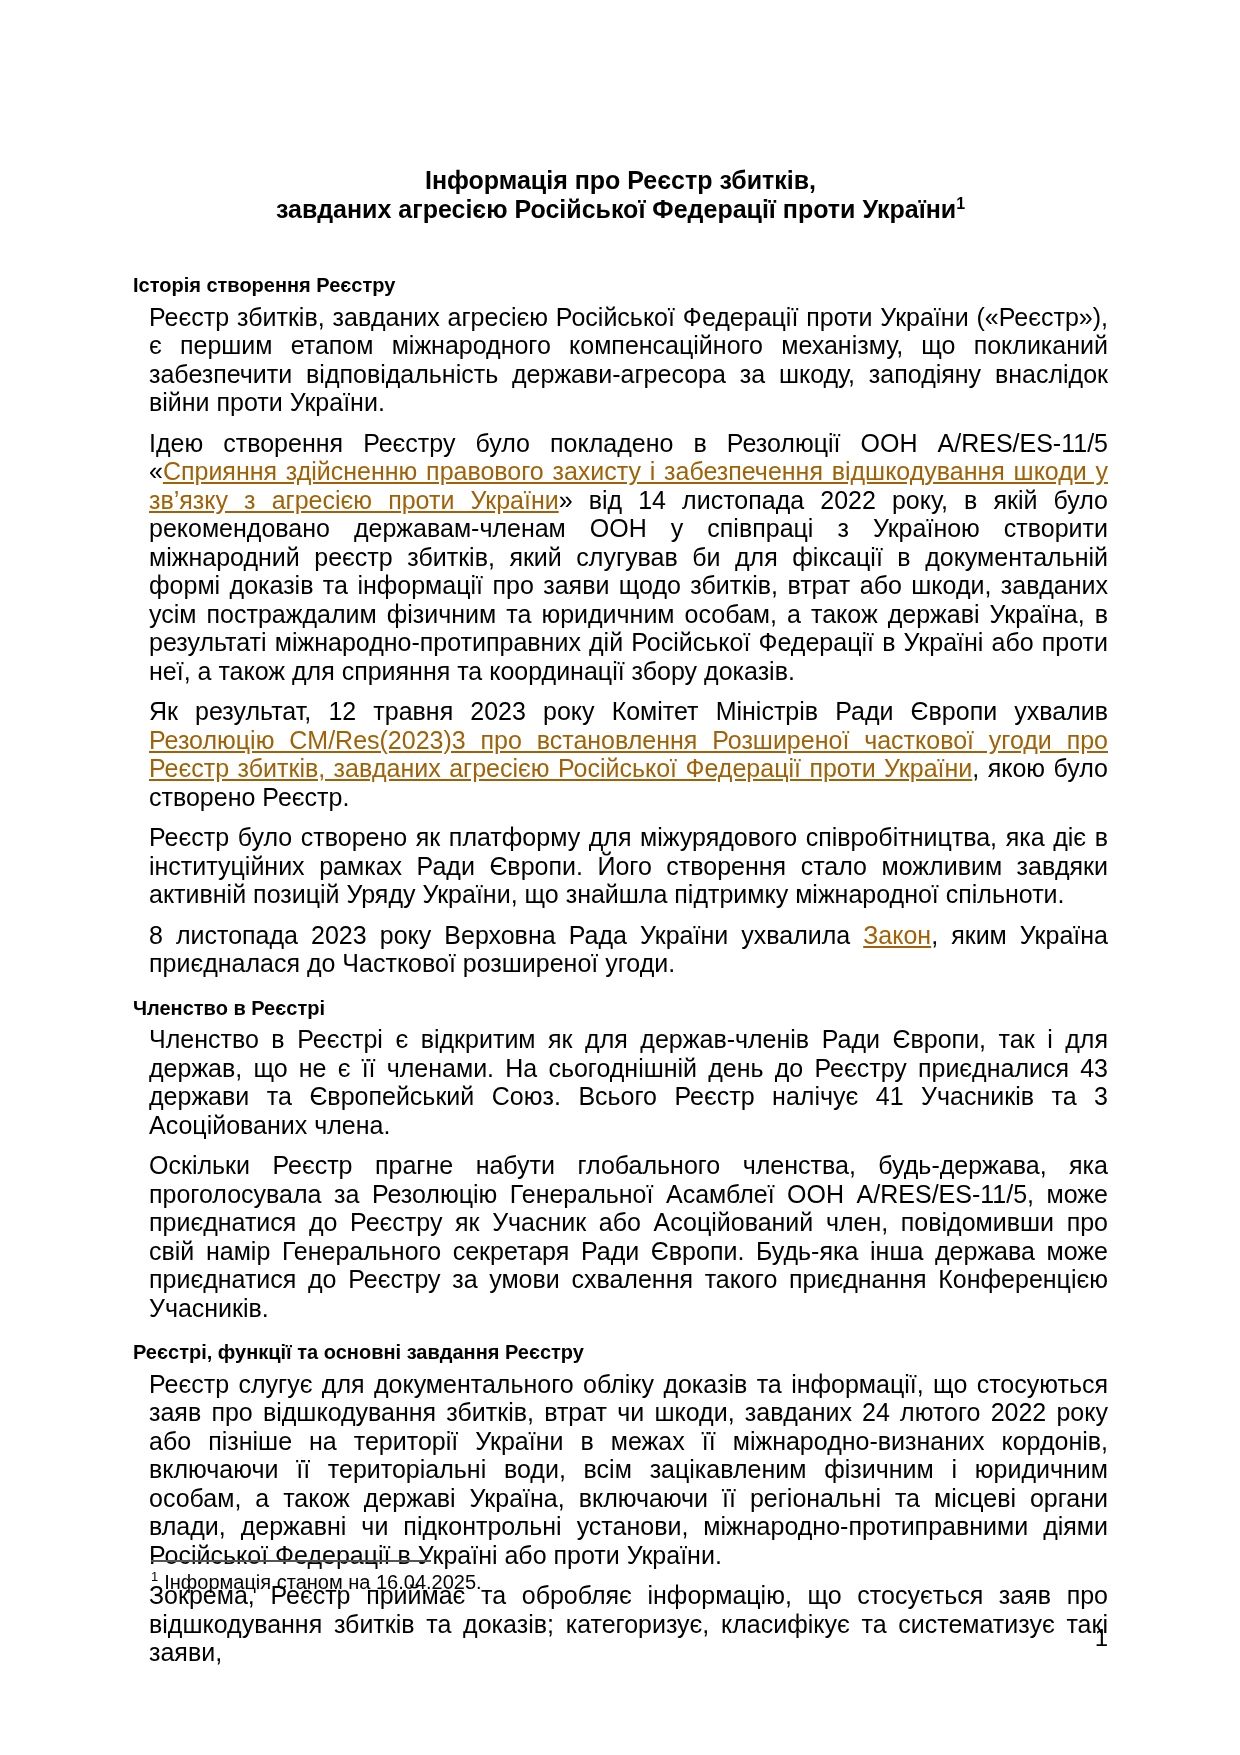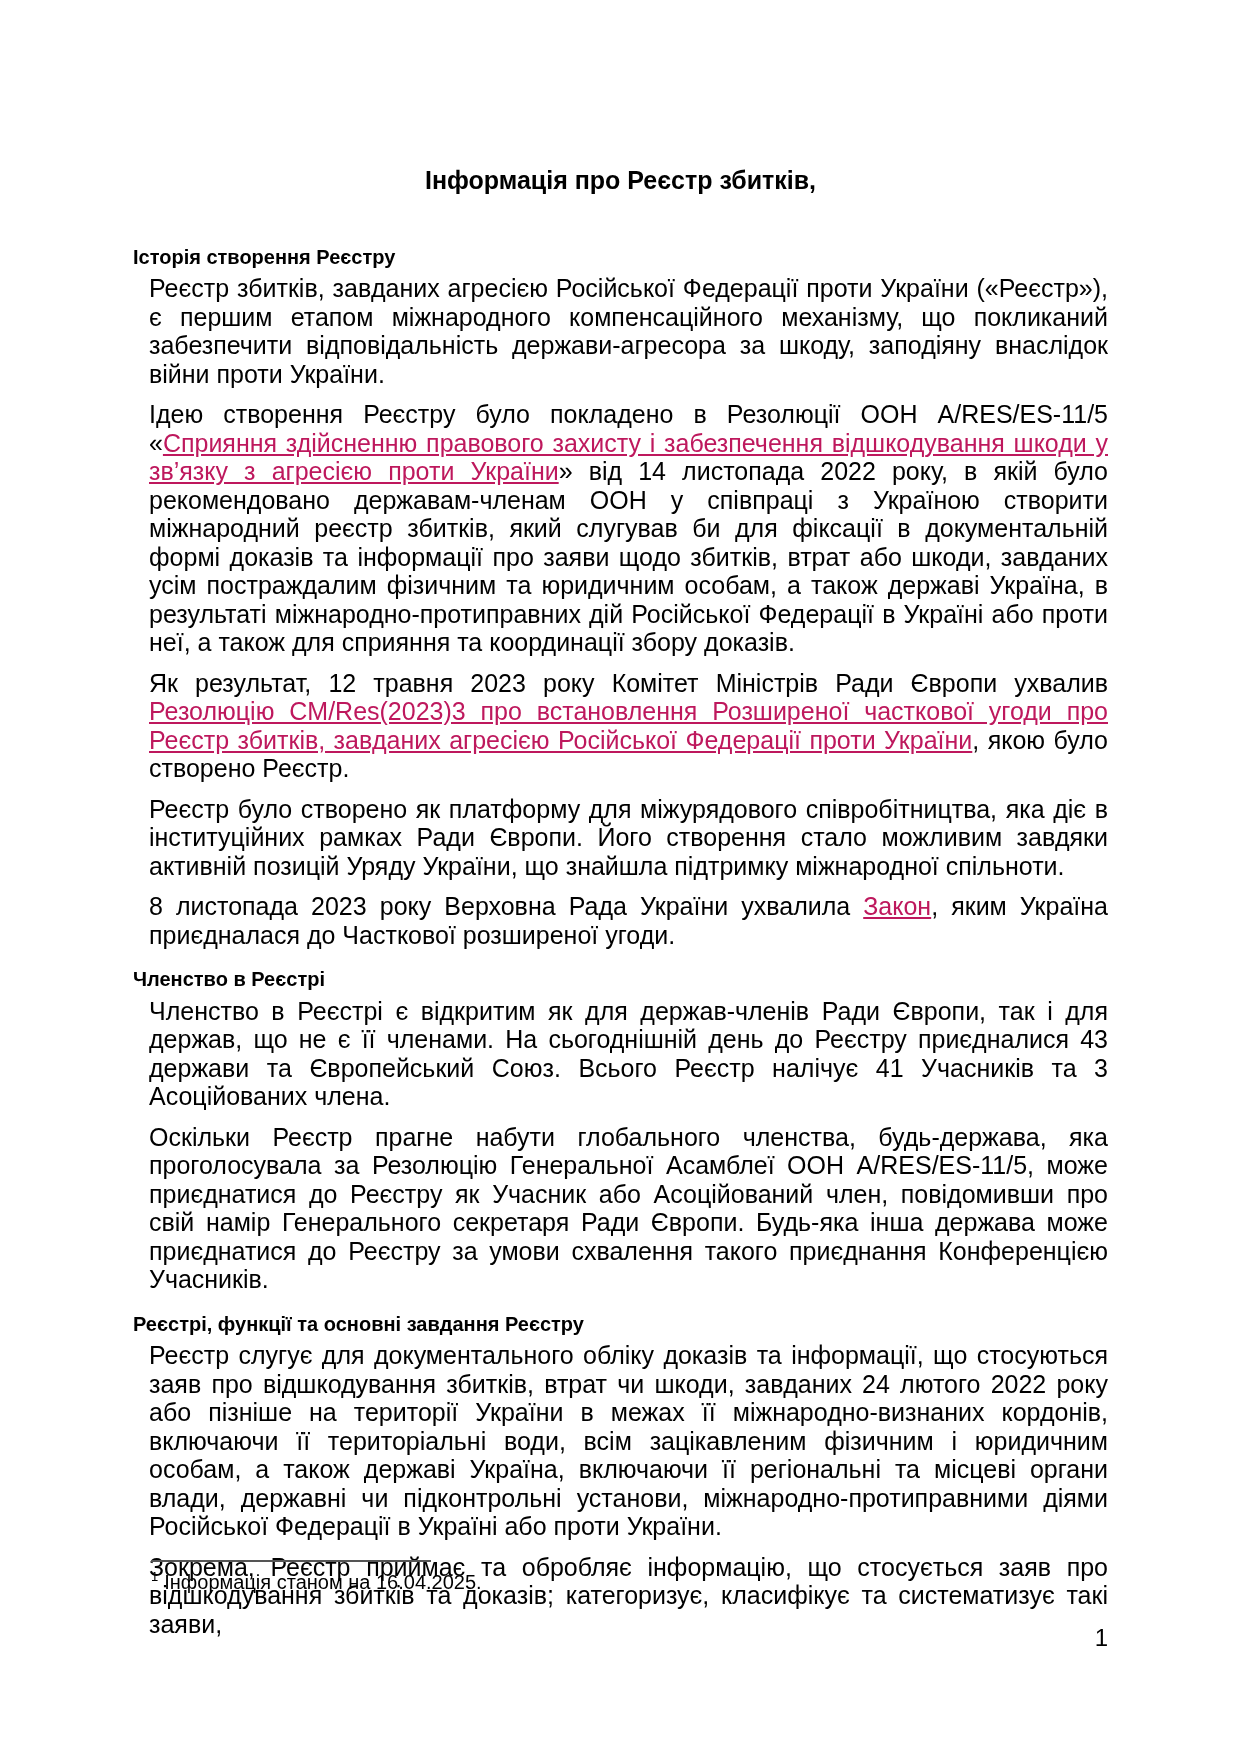--- a/index.html
+++ b/index.html
@@ -40,21 +40,21 @@
     font-size: 20px;
     line-height: 28.5px;
     font-weight: bold;
     margin: 16px 0 3px 0;
   }
   p.body-par {
     margin: 0 0 12px 16px;
     text-align: justify;
   }
   a.doc-link {
-    color: #be185d;
+    color: #a16207;
     text-decoration: underline;
     cursor: pointer;
   }
   .footnote-area {
     position: absolute;
     left: 151px;
     top: 1560px;
     width: 975px;
     font-size: 20px;
     line-height: 24px;
@@ -82,20 +82,21 @@
   }
 </style>
 </head>
 <body>
 
 <div class="page">
   <div class="content">
 
     <div class="doc-title">
       <div class="t-line">Інформація про Реєстр збитків,</div>
+      <div class="t-line"><span>завданих агресією Російської Федерації проти України</span><sup class="fn-ref">1</sup></div>
     </div>
 
     <section>
       <h2 class="section-heading">Історія створення Реєстру</h2>
       <p class="body-par"><span>Реєстр збитків, завданих агресією Російської Федерації проти України («Реєстр»), є першим етапом міжнародного компенсаційного механізму, що покликаний забезпечити відповідальність держави-агресора за шкоду, заподіяну внаслідок війни проти України.</span></p>
       <p class="body-par"><span>Ідею створення Реєстру було покладено в Резолюції ООН A/RES/ES-11/5 «</span><a class="doc-link" href="#">Сприяння здійсненню правового захисту і забезпечення відшкодування шкоди у зв’язку з агресією проти України</a><span>» від 14 листопада 2022 року, в якій було рекомендовано державам-членам ООН у співпраці з Україною створити міжнародний реєстр збитків, який слугував би для фіксації в документальній формі доказів та інформації про заяви щодо збитків, втрат або шкоди, завданих усім постраждалим фізичним та юридичним особам, а також державі Україна, в результаті міжнародно-протиправних дій Російської Федерації в Україні або проти неї, а також для сприяння та координації збору доказів.</span></p>
       <p class="body-par"><span>Як результат, 12 травня 2023 року Комітет Міністрів Ради Європи ухвалив </span><a class="doc-link" href="#">Резолюцію CM/Res(2023)3 про встановлення Розширеної часткової угоди про Реєстр збитків, завданих агресією Російської Федерації проти України</a><span>, якою було створено Реєстр.</span></p>
       <p class="body-par"><span>Реєстр було створено як платформу для міжурядового співробітництва, яка діє в інституційних рамках Ради Європи. Його створення стало можливим завдяки активній позицій Уряду України, що знайшла підтримку міжнародної спільноти.</span></p>
       <p class="body-par"><span>8 листопада 2023 року Верховна Рада України ухвалила </span><a class="doc-link" href="#">Закон</a><span>, яким Україна приєдналася до Часткової розширеної угоди.</span></p>
     </section>

